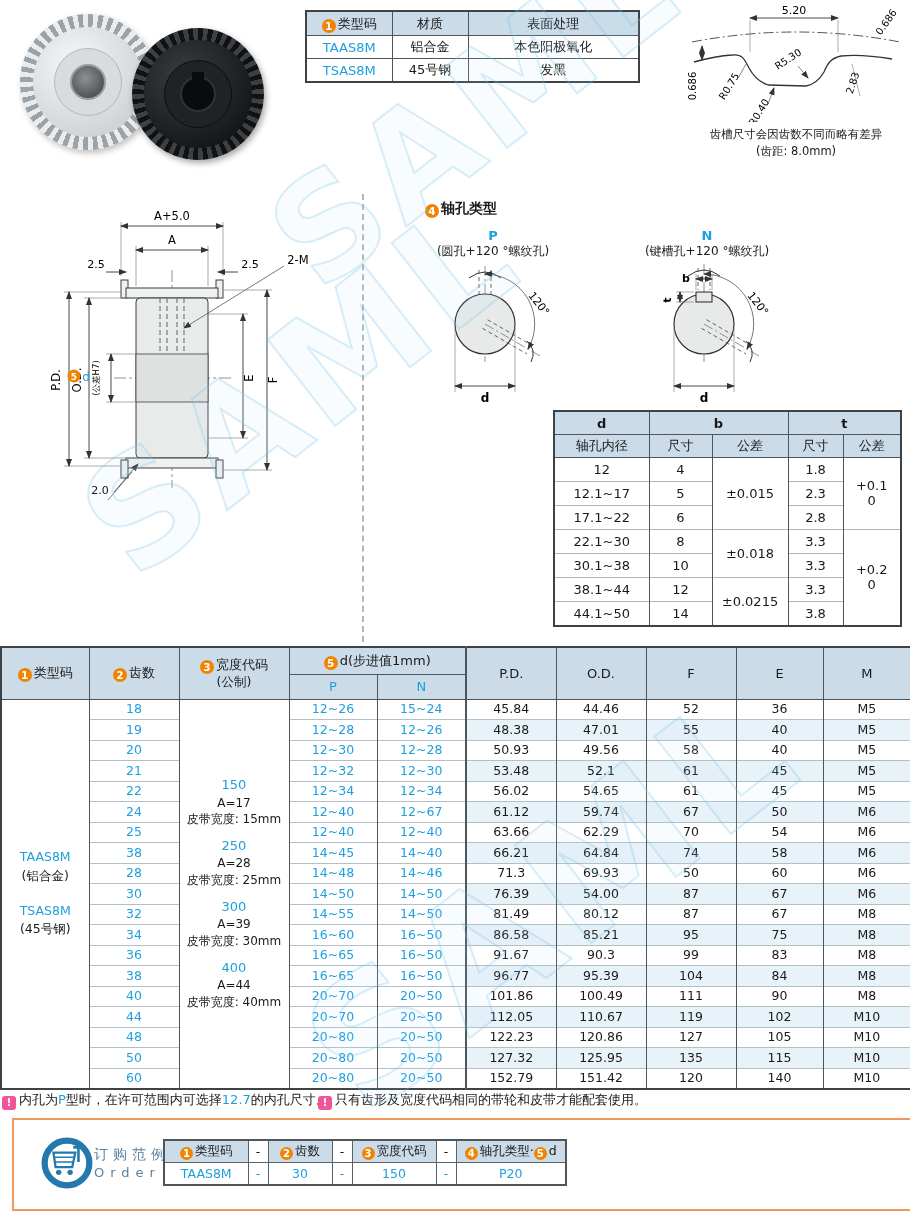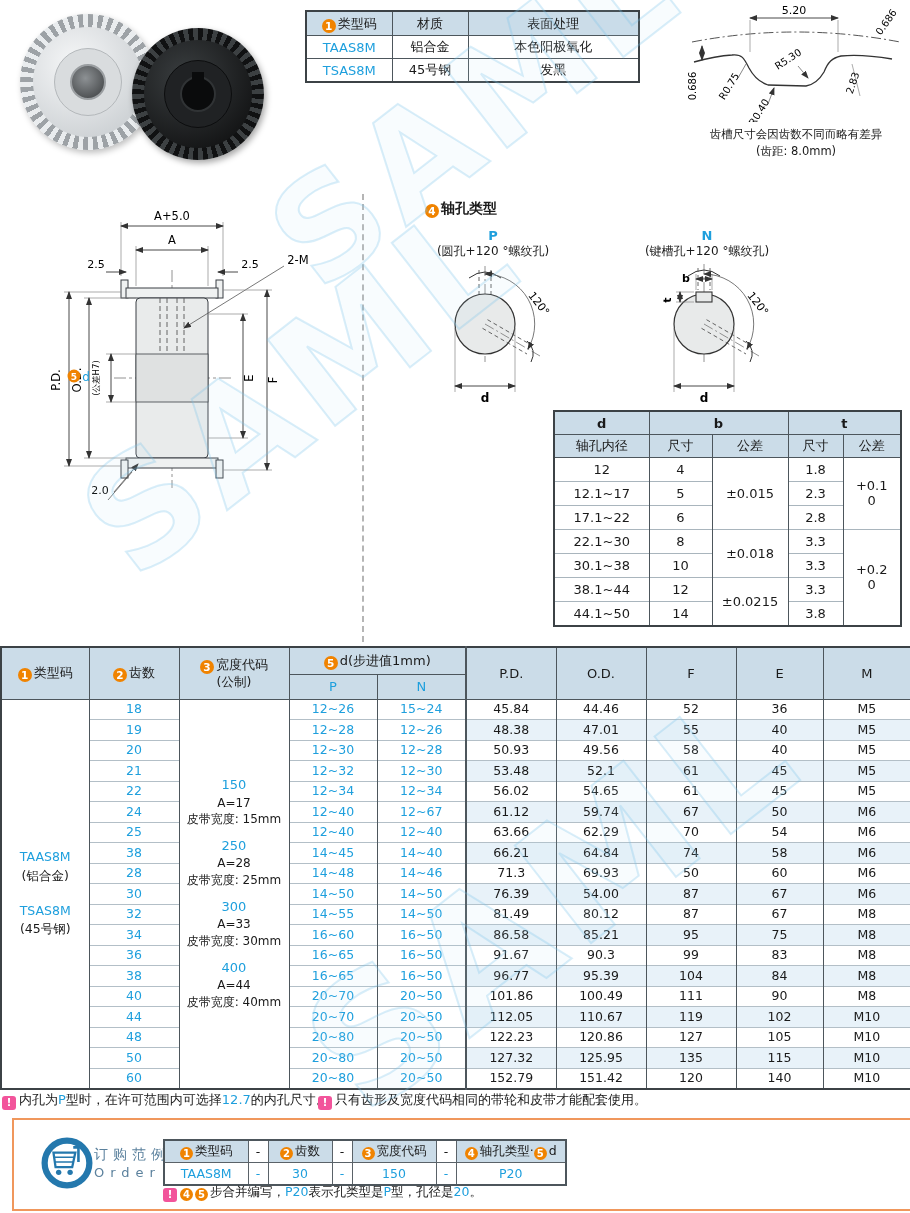--- a/index.html
+++ b/index.html
@@ -460,21 +460,21 @@
                 <div>A=17</div>
                 <div>皮带宽度: 15mm</div>
               </div>
               <div class="wblock">
                 <div class="cy wc">250</div>
                 <div>A=28</div>
                 <div>皮带宽度: 25mm</div>
               </div>
               <div class="wblock">
                 <div class="cy wc">300</div>
-                <div>A=33</div>
+                <div>A=39</div>
                 <div>皮带宽度: 30mm</div>
               </div>
               <div class="wblock">
                 <div class="cy wc">400</div>
                 <div>A=44</div>
                 <div>皮带宽度: 40mm</div>
               </div>
             </td>
             <td class="cy">12~26</td>
             <td class="cy">15~24</td>
@@ -714,18 +714,15 @@
           <td class="cy">-</td>
           <td class="cy">30</td>
           <td class="cy">-</td>
           <td class="cy">150</td>
           <td class="cy">-</td>
           <td class="cy">P20</td>
         </tr>
       </tbody>
         </table>
     </div>
-    <div id="order-note">
-      <span class="excl">!</span><span><span class="badge sm">4</span><span class="badge sm">5</span><span class="">步合并编写，</span><span class="cy">P20</span><span class="">表示孔类型是</span><span class="cy">P</span><span class="">型，孔径是</span><span class="cy">20</span><span class="">。</span></span>
-    </div>
   </div>
 
 </div>
 
 </body></html>

